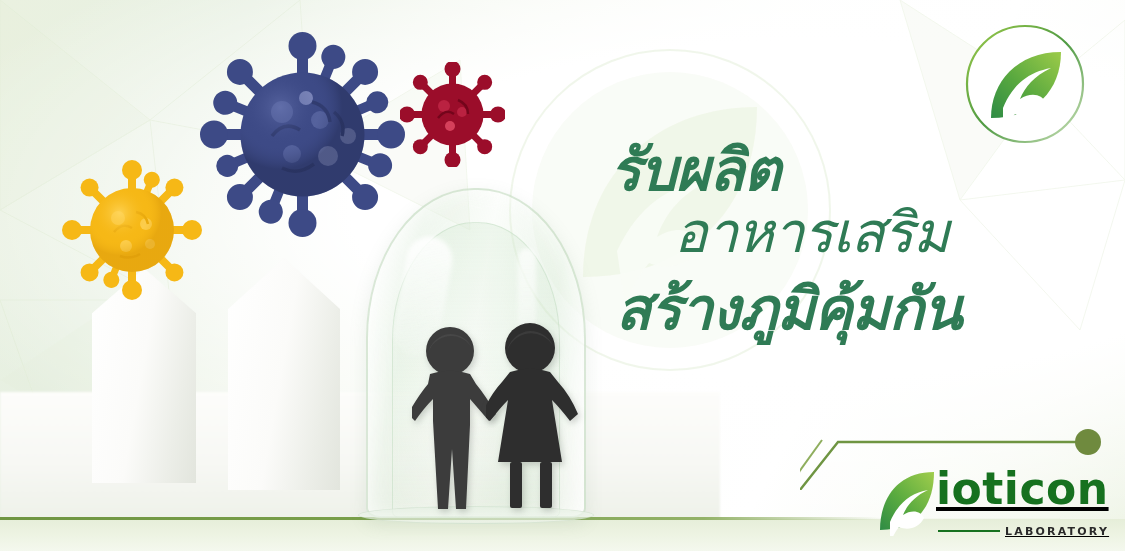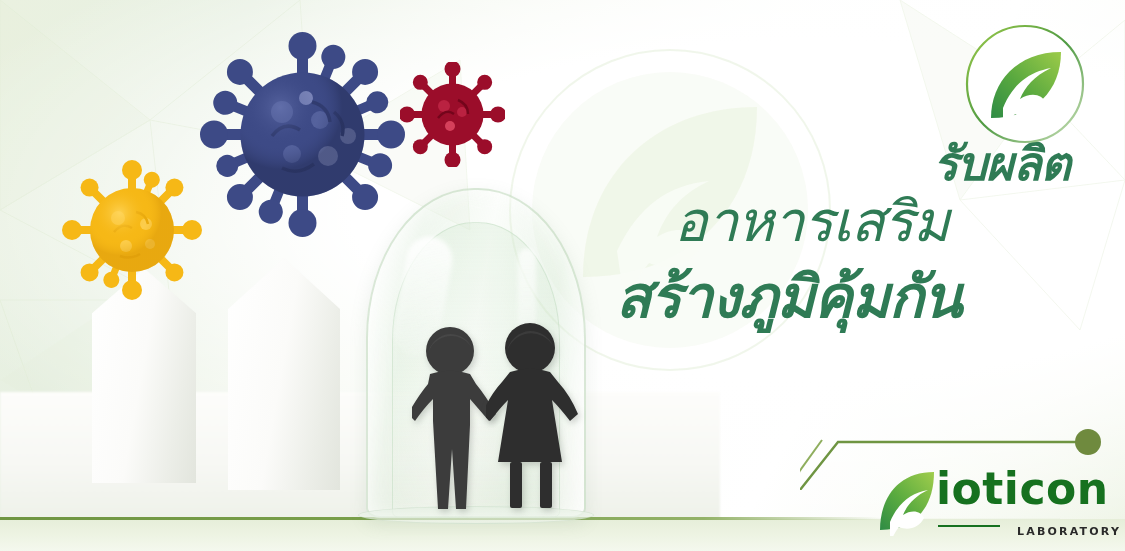--- a/index.html
+++ b/index.html
@@ -115,45 +115,45 @@
     position:absolute; left:600px; top:140px; width:470px;
     text-align:left;
   }
   .hl{
     font-family:"DejaVu Sans","Liberation Sans",sans-serif;
     color:#2f7b55;
     font-style:italic;
     line-height:1.04;
     white-space:nowrap;
   }
-  .hl-1{ font-size:47px; font-weight:700; letter-spacing:-1px; margin-left:10px;text-align:right; }
+  .hl-1{ font-size:58px; font-weight:700; letter-spacing:-1px; margin-left:10px; }
   .hl-2{ font-size:56px; font-weight:400; letter-spacing:-1px; margin-left:74px; margin-top:4px; }
   .hl-3{ font-size:58px; font-weight:700; letter-spacing:-1px; margin-left:16px; margin-top:16px; }
 
   
   .logo-top{
     position:absolute; left:963px; top:22px; width:124px; height:124px;
   }
 
   
   .deco{ position:absolute; left:800px; top:420px; width:325px; height:70px; }
 
   .brand{
     position:absolute; left:876px; top:466px;
-    display:flex; align-items:center; height:72px;
+    display:flex; align-items:center; height:72px;text-decoration:underline;
   }
   .brand-leaf{ width:62px; height:68px; flex:0 0 auto; margin-right:-2px; }
   .brand-txt{ position:relative; }
   .brand-word{
     font-family:"DejaVu Sans","Liberation Sans",sans-serif;
     font-size:44px; font-weight:700; color:#16711f;
     letter-spacing:.5px; line-height:1;
   }
   .brand-sub-row{
-    display:flex; align-items:flex-start; gap:17px; margin-top:14px; padding-left:2px;
+    display:flex; align-items:center; gap:5px; margin-top:14px; padding-left:2px;
   }
   .brand-rule{ flex:1 1 auto; height:2px; background:#16711f; min-width:62px; }
   .brand-sub{
     font-family:"DejaVu Sans","Liberation Sans",sans-serif;
     font-size:11px; font-weight:700; color:#2a2a2a; letter-spacing:2.2px;
   }
 </style>
 </head>
 <body>
 

